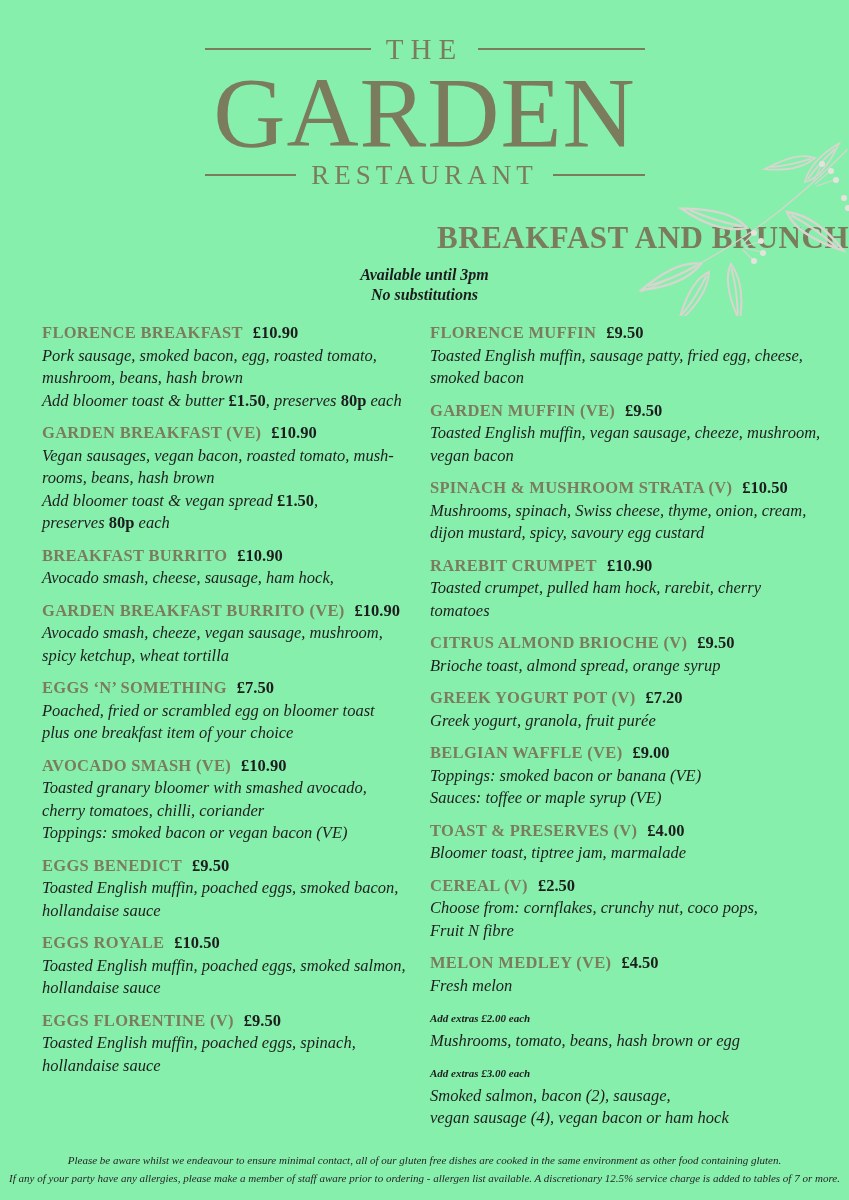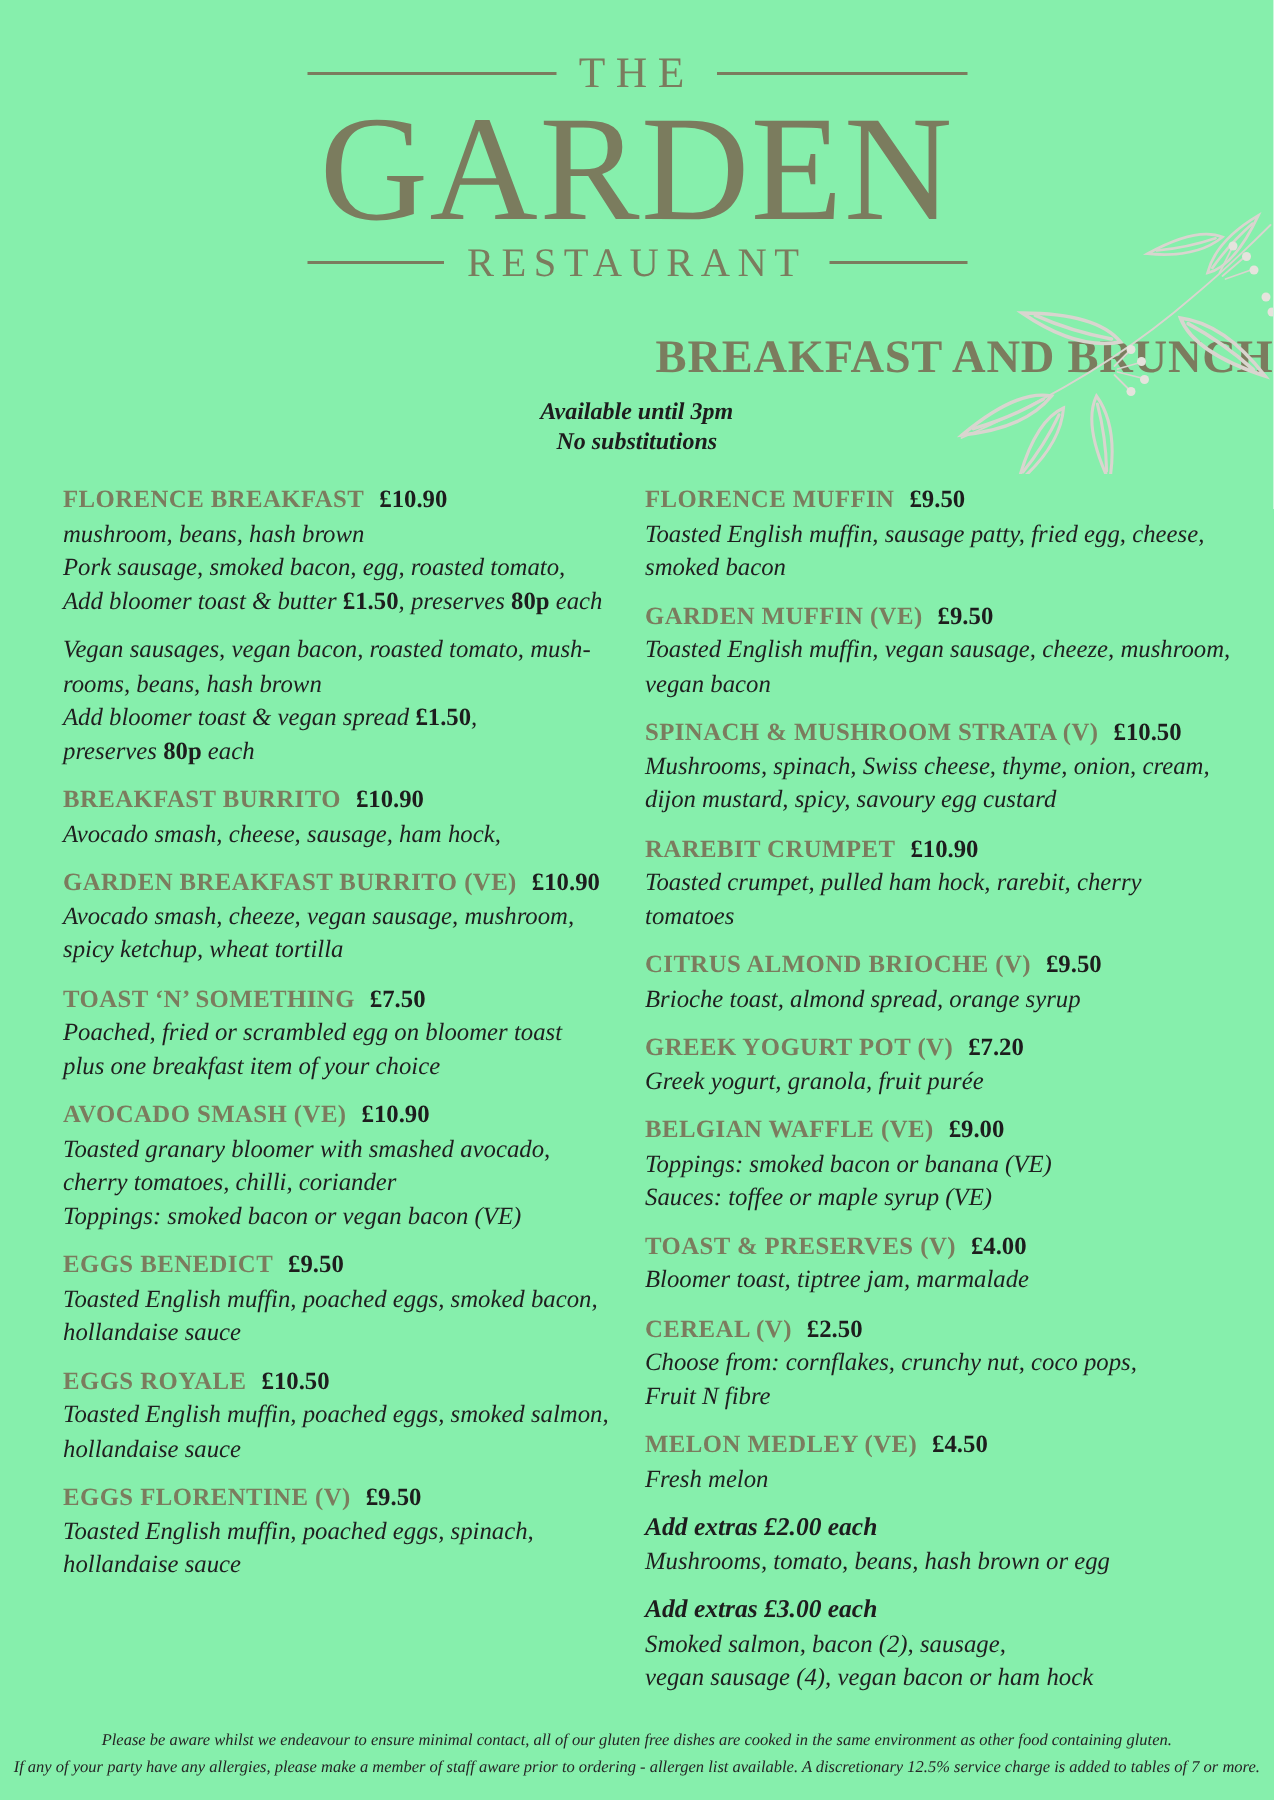--- a/index.html
+++ b/index.html
@@ -33,21 +33,21 @@
   
   .menu-title{margin:33px 0 0 0;text-align:right;font-size:31px;font-weight:700;letter-spacing:0.5px;color:var(--accent);}
   .notes{margin-top:9px;text-align:center;font-size:16px;font-weight:700;font-style:italic;line-height:20px;color:var(--ink);}
   
   .menu{display:flex;margin:17px 38px 0 42px;}
   .col-left{width:372px;flex:none;}
   .col-right{width:392px;flex:none;margin-left:16px;}
   .item{margin-bottom:10px;}
   .item-title{font-size:16.5px;line-height:22.5px;font-weight:700;letter-spacing:0.3px;color:var(--accent);}
   .item-price{color:var(--ink);padding-left:10px;letter-spacing:0;}
-  .extra-title{font-size:17px;line-height:22.5px;font-weight:700;font-style:italic;color:var(--ink);}
+  .extra-title{font-size:11px;line-height:22.5px;font-weight:700;font-style:italic;color:var(--ink);}
   .desc{font-size:16.5px;line-height:22.5px;font-style:italic;color:#1f1f1f;}
   .desc b{font-style:normal;font-weight:700;color:var(--ink);}
   
   .footer{position:absolute;left:0;right:0;bottom:13px;text-align:center;font-style:italic;font-size:11px;line-height:17.5px;color:#252525;font-family:Liberation Serif, serif;}
 </style>
 </head>
 <body>
 
 <div class="page">
 
@@ -120,41 +120,42 @@
   <h1 class="menu-title">BREAKFAST AND BRUNCH</h1>
   <div class="notes">
     <div>Available until 3pm</div>
     <div>No substitutions</div>
   </div>
 
   <main class="menu">
     <section class="col-left">
         <div class="item">
           <div class="item-title"><span>FLORENCE BREAKFAST</span><span class="item-price">£10.90</span></div>
+          <div class="desc"><span>Pork sausage, smoked bacon, egg, roasted tomato,</span></div>
           <div class="desc"><span>mushroom, beans, hash brown</span></div>
-          <div class="desc"><span>Pork sausage, smoked bacon, egg, roasted tomato,</span></div>
           <div class="desc"><span>Add bloomer toast &amp; butter </span><b>£1.50</b><span>, preserves </span><b>80p</b><span> each</span></div>
         </div>
         <div class="item">
+          <div class="item-title"><span>GARDEN BREAKFAST (VE)</span><span class="item-price">£10.90</span></div>
           <div class="desc"><span>Vegan sausages, vegan bacon, roasted tomato, mush-</span></div>
           <div class="desc"><span>rooms, beans, hash brown</span></div>
           <div class="desc"><span>Add bloomer toast &amp; vegan spread </span><b>£1.50</b><span>,</span></div>
           <div class="desc"><span>preserves </span><b>80p</b><span> each</span></div>
         </div>
         <div class="item">
           <div class="item-title"><span>BREAKFAST BURRITO</span><span class="item-price">£10.90</span></div>
           <div class="desc"><span>Avocado smash, cheese, sausage, ham hock,</span></div>
         </div>
         <div class="item">
           <div class="item-title"><span>GARDEN BREAKFAST BURRITO (VE)</span><span class="item-price">£10.90</span></div>
           <div class="desc"><span>Avocado smash, cheeze, vegan sausage, mushroom,</span></div>
           <div class="desc"><span>spicy ketchup, wheat tortilla</span></div>
         </div>
         <div class="item">
-          <div class="item-title"><span>TOAST ‘N’ SOMETHING</span><span class="item-price">£7.50</span></div>
+          <div class="item-title"><span>EGGS ‘N’ SOMETHING</span><span class="item-price">£7.50</span></div>
           <div class="desc"><span>Poached, fried or scrambled egg on bloomer toast</span></div>
           <div class="desc"><span>plus one breakfast item of your choice</span></div>
         </div>
         <div class="item">
           <div class="item-title"><span>AVOCADO SMASH (VE)</span><span class="item-price">£10.90</span></div>
           <div class="desc"><span>Toasted granary bloomer with smashed avocado,</span></div>
           <div class="desc"><span>cherry tomatoes, chilli, coriander</span></div>
           <div class="desc"><span>Toppings: smoked bacon or vegan bacon (VE)</span></div>
         </div>
         <div class="item">

